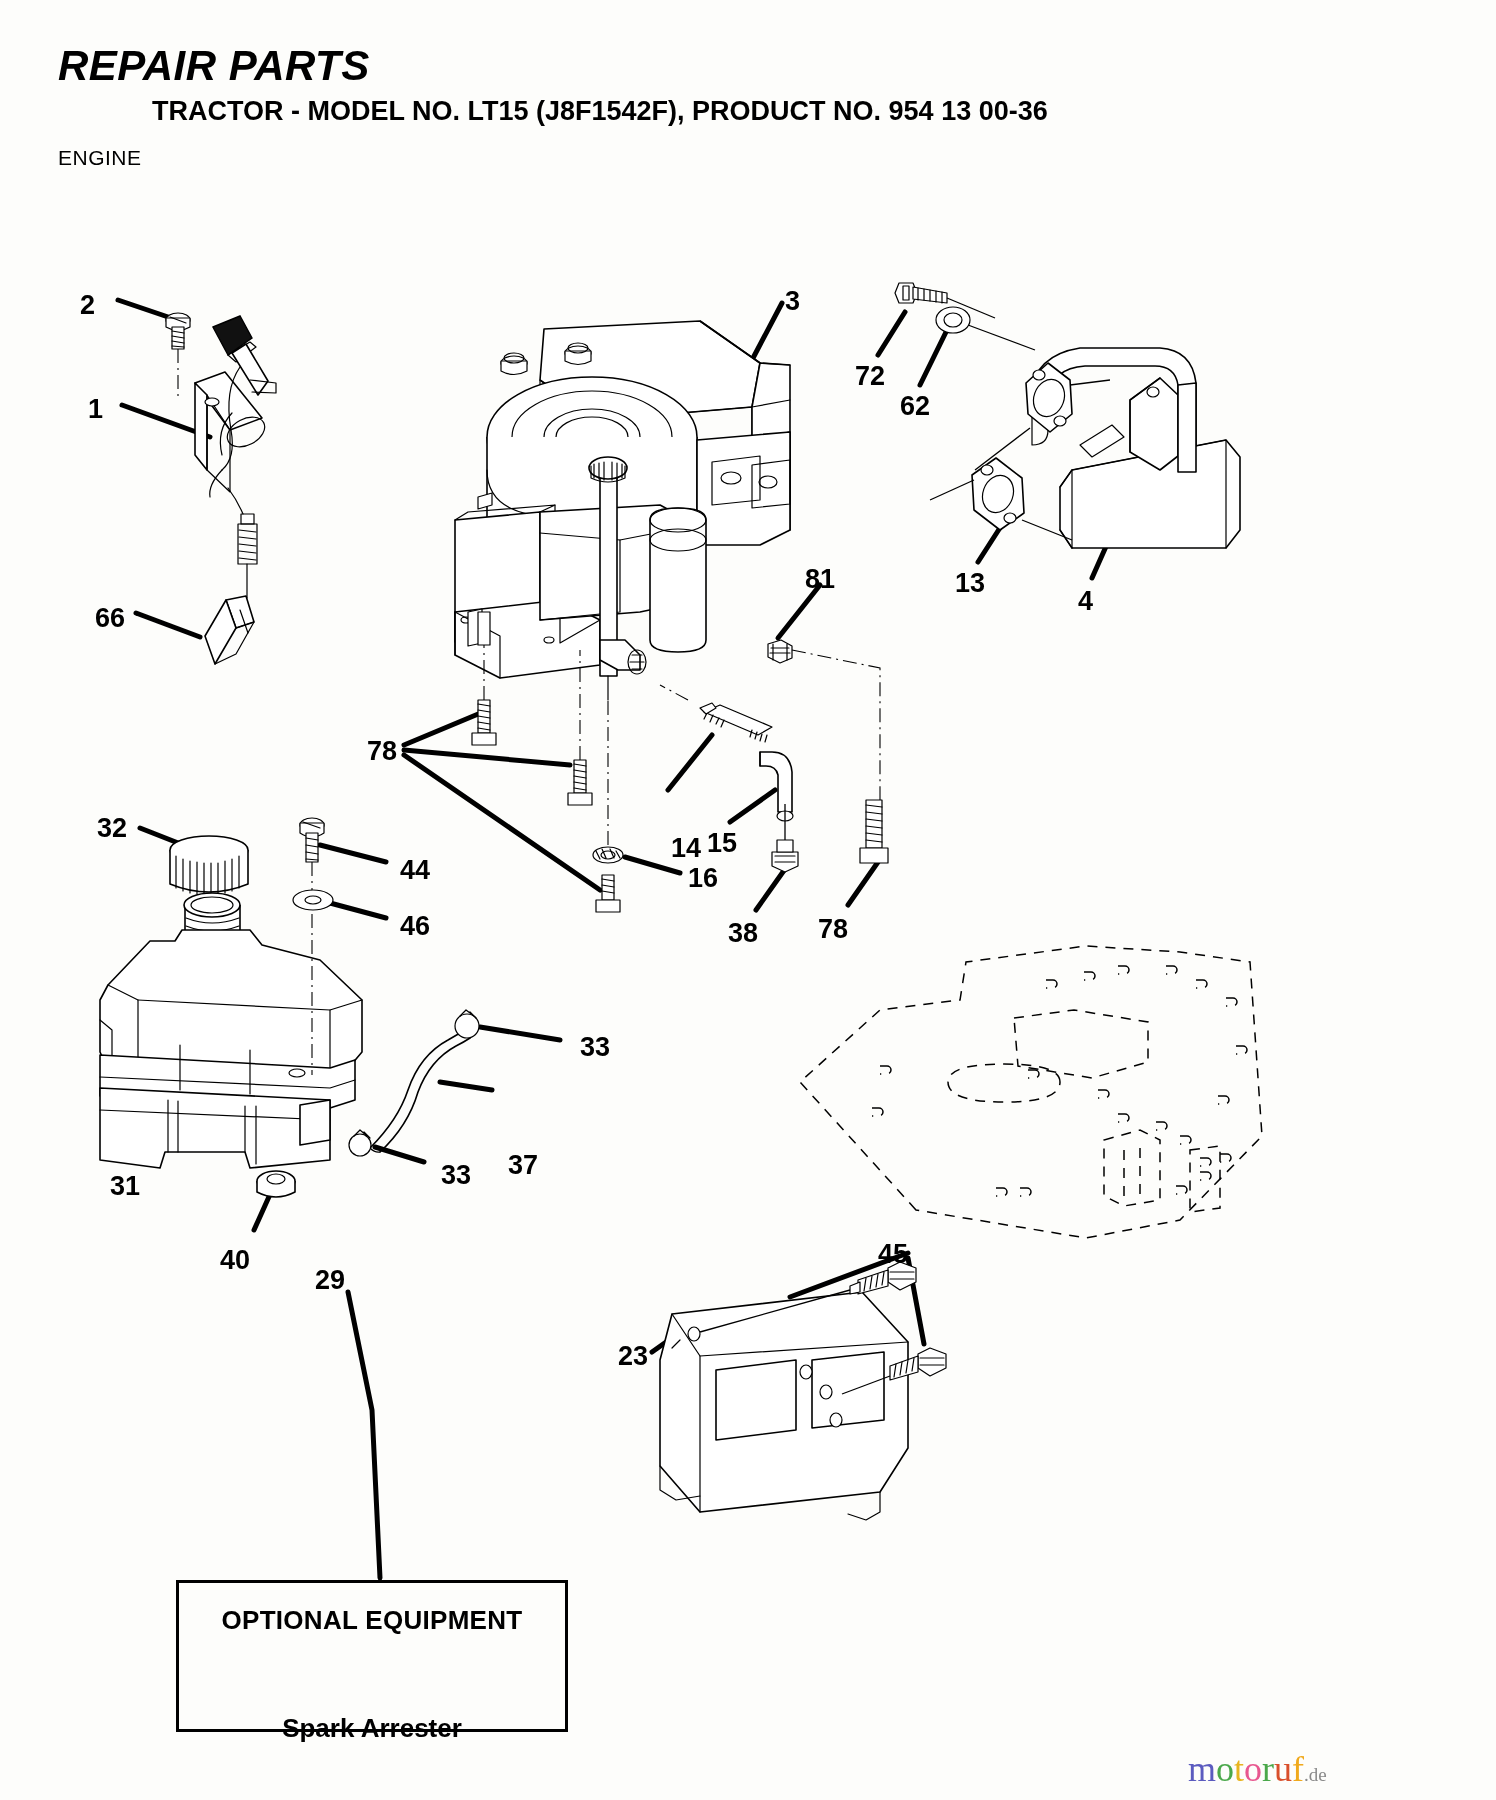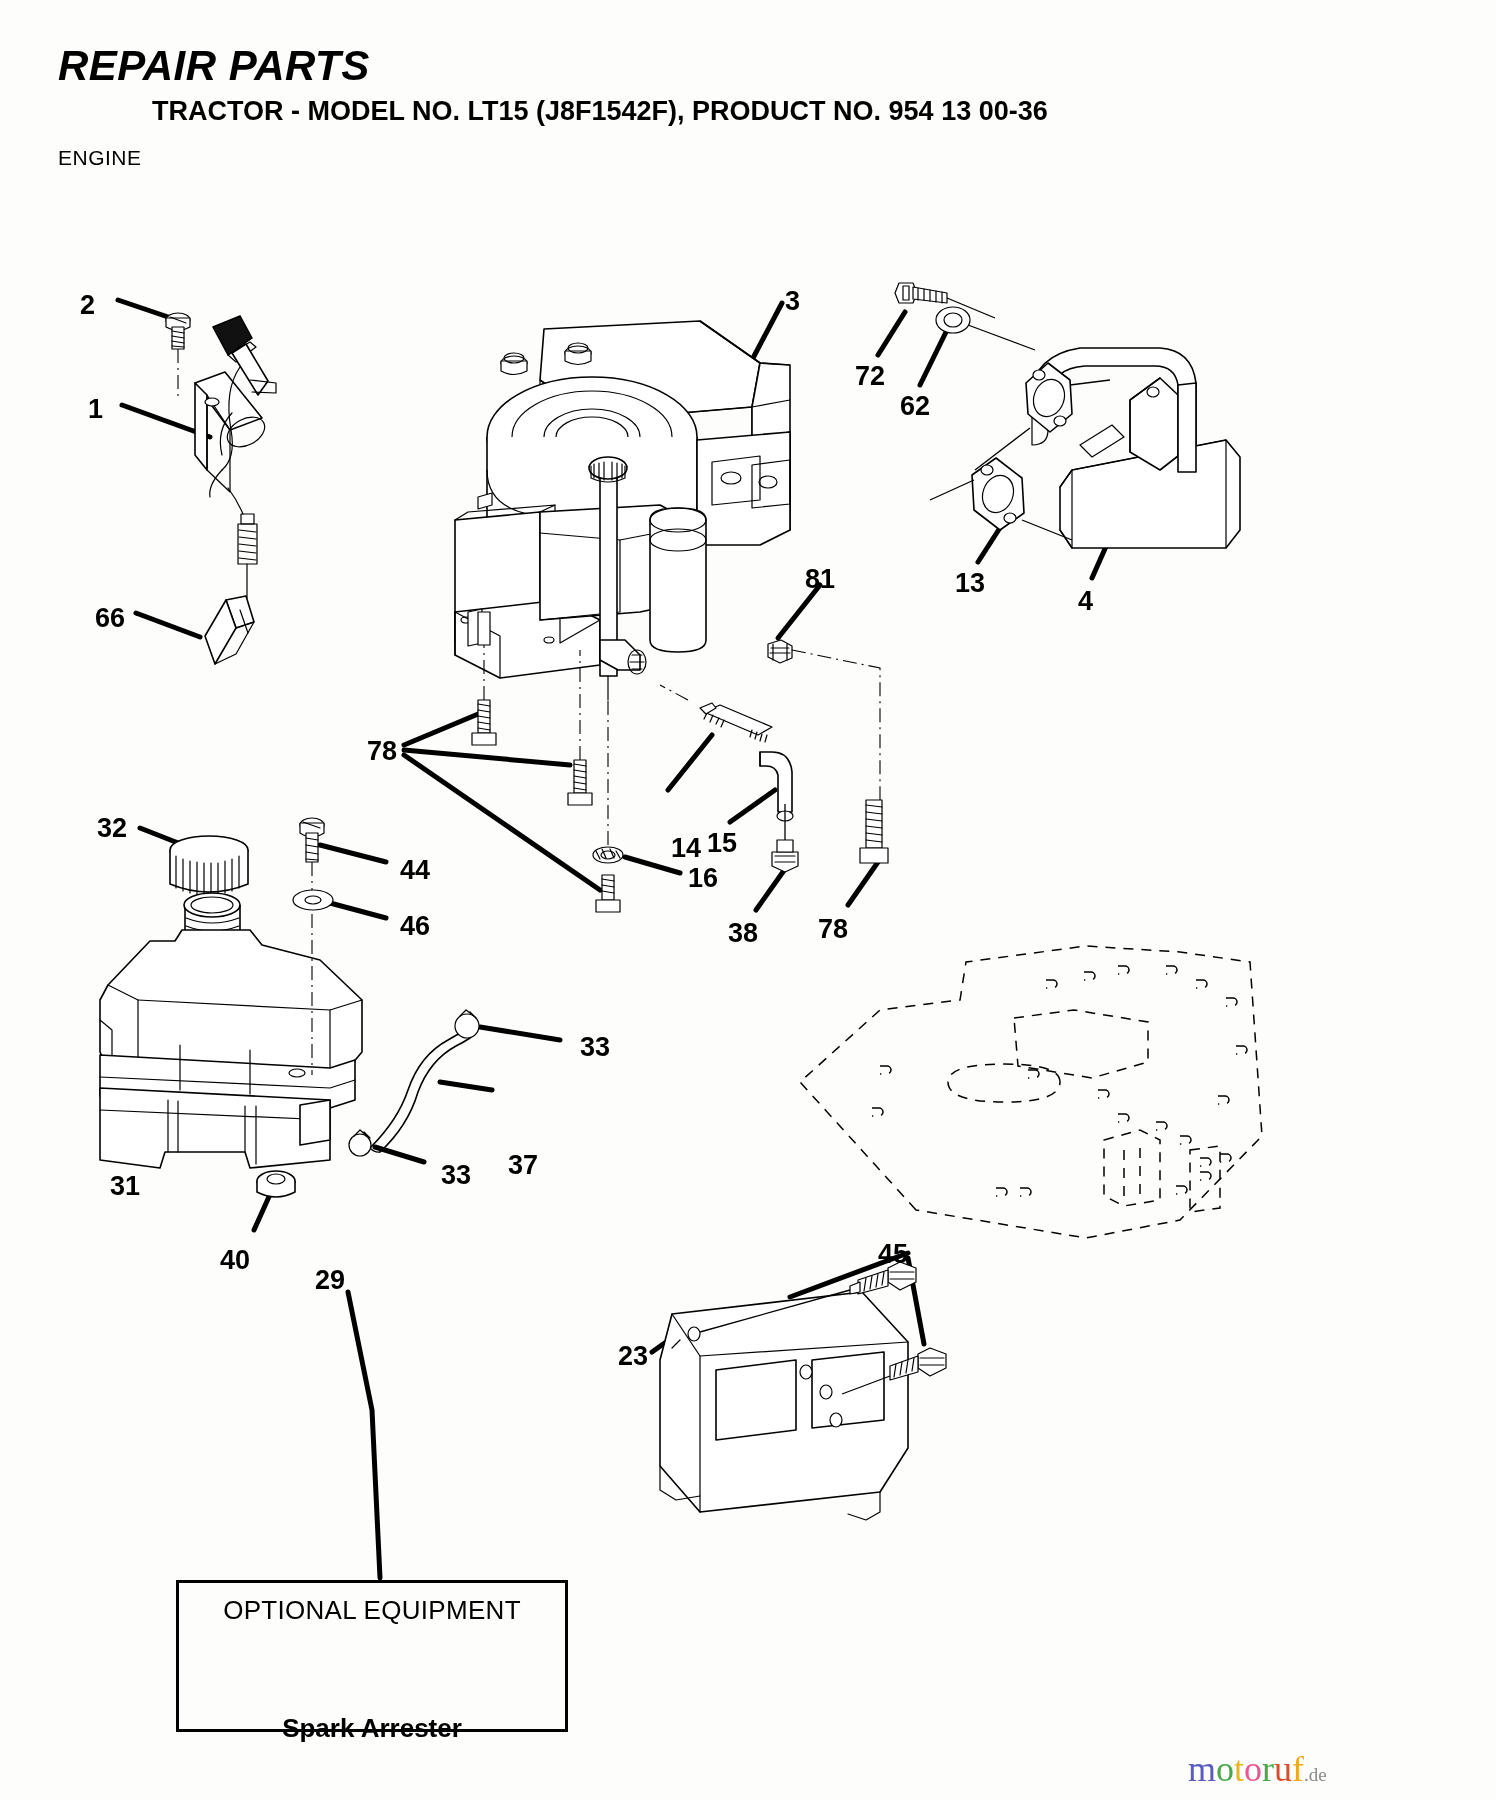--- a/index.html
+++ b/index.html
@@ -69,25 +69,25 @@
   #opt-box {
     position: absolute;
     left: 176px; top: 1580px;
     width: 392px; height: 152px;
     border: 3px solid #000;
     background: transparent;
     box-sizing: border-box;
   }
   #opt-title {
     position: absolute;
-    left: 0; top: 12px;
+    left: 0; top: 22px;
     width: 100%;
     text-align: center;
     font-size: 26px;
-    font-weight: normal;
+    font-weight: bold;
     letter-spacing: 0.3px;
   }
   #opt-sub {
     position: absolute;
     left: 0; top: 86px;
     width: 100%;
     text-align: center;
     font-size: 26px;
     font-weight: bold;
     margin-top: 44px;

